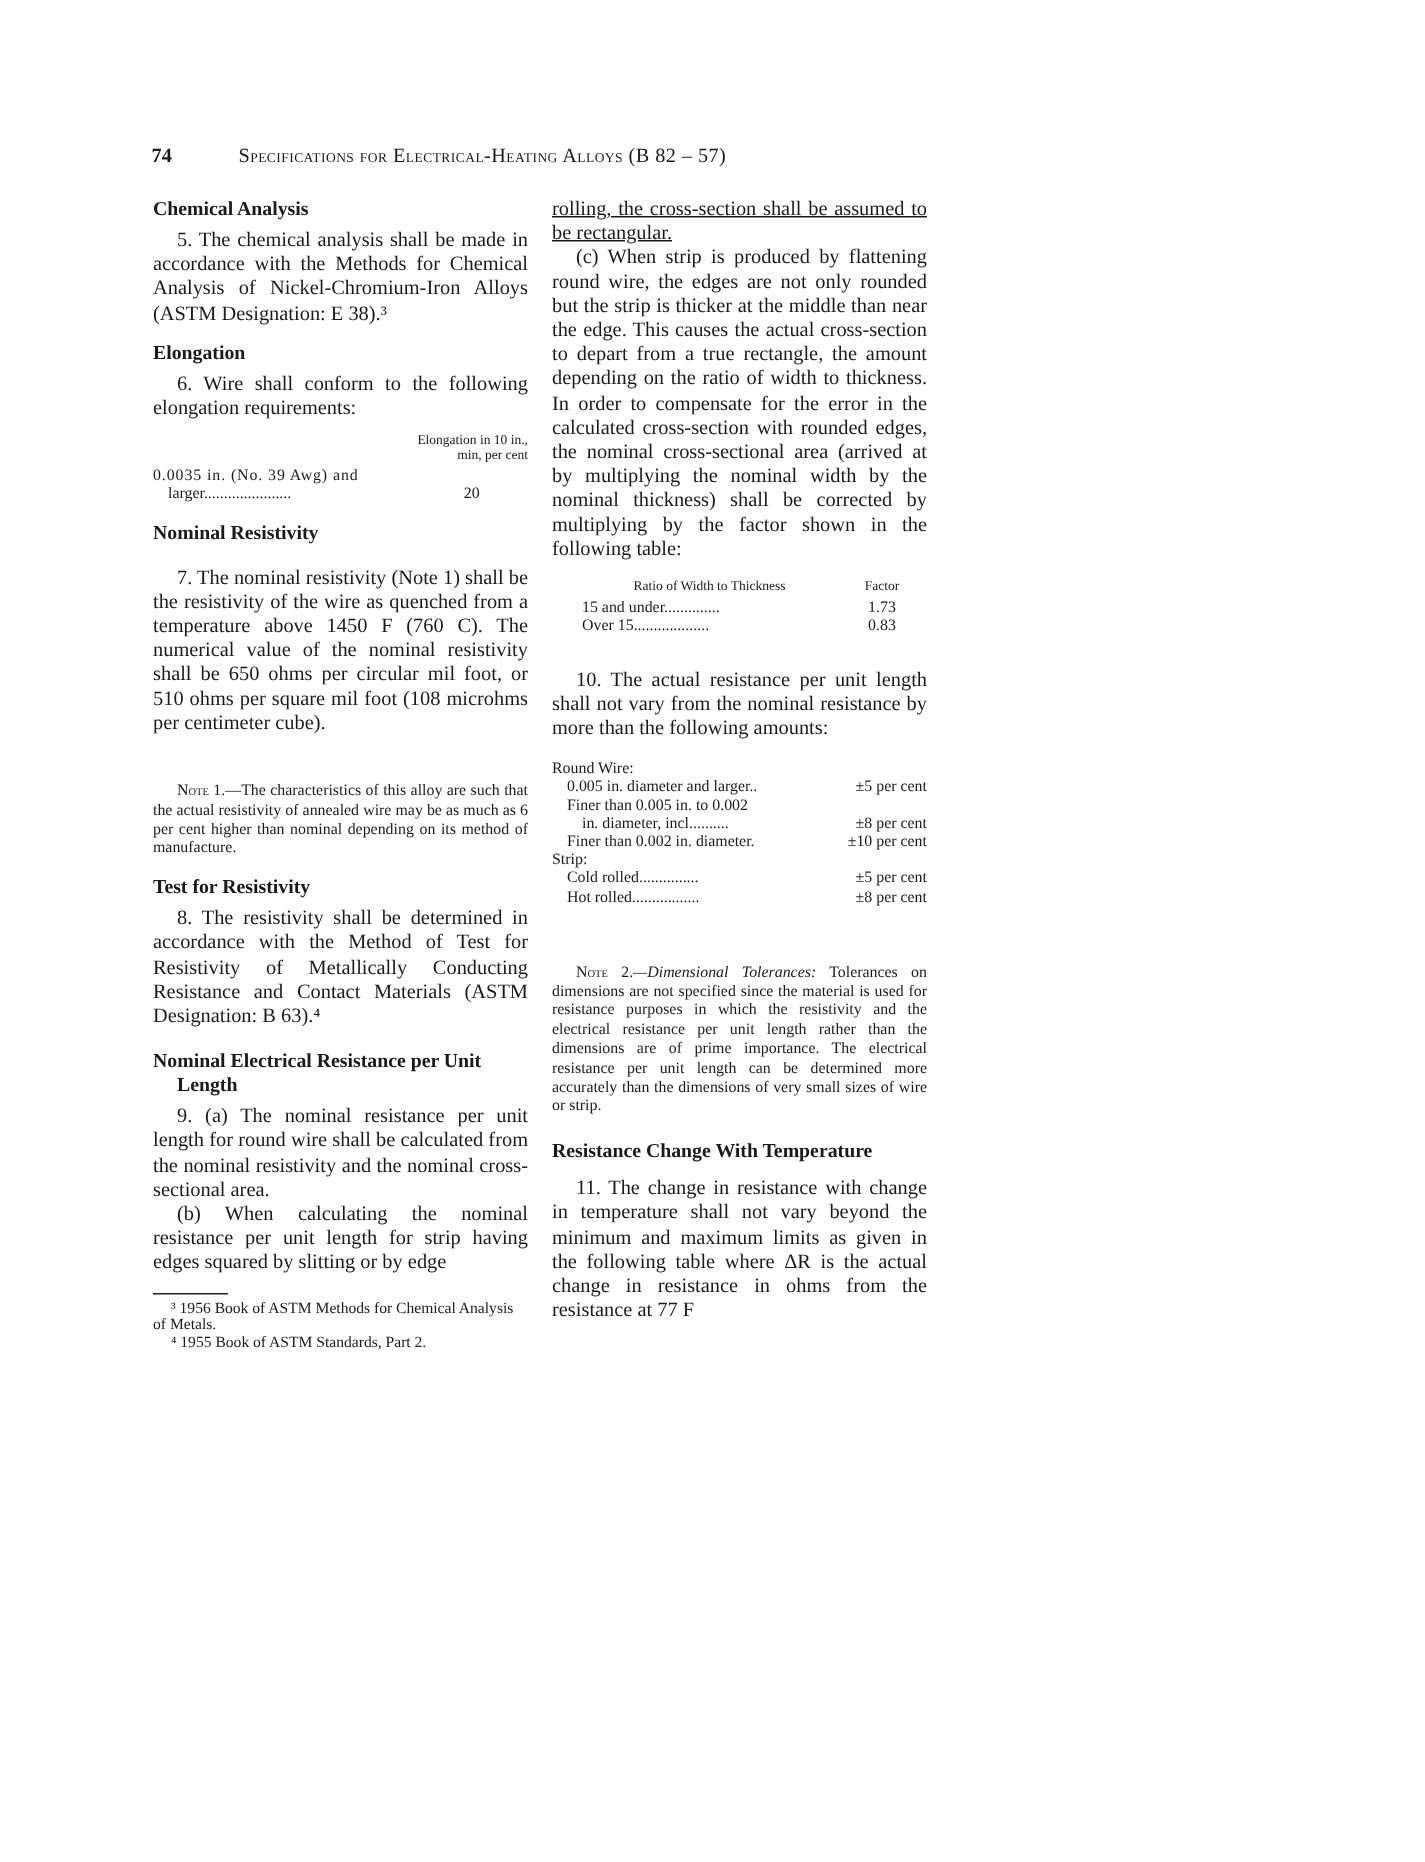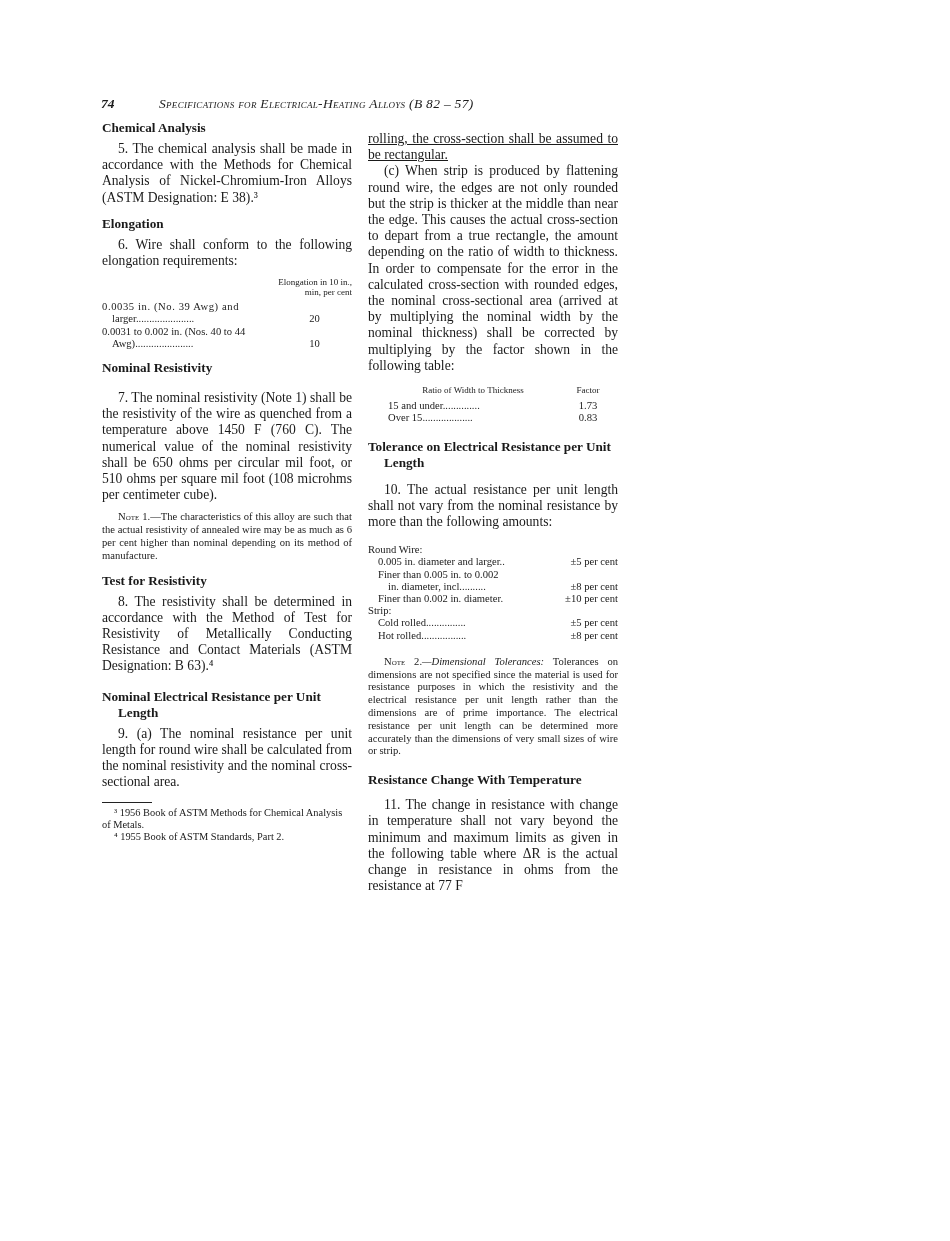--- a/index.html
+++ b/index.html
@@ -1,32 +1,32 @@
 <!DOCTYPE html>
 <html><head>
   <meta charset="utf-8">
   <style>
     html, body { margin:0; padding:0; background:#ffffff; }
     body { width:950px; height:1241px; position:relative; overflow:hidden; color:#1a1a1a;
            font-family:"Liberation Serif","DejaVu Serif",serif; }
-    .abs { position:absolute;font-style:italic; }
+    .abs { position:absolute; }
     .runhead { top:96px; left:101px; width:460px; font-size:13.5px; white-space:nowrap; }
     .runhead .pg { display:inline-block; width:58px; font-weight:bold; }
     .runhead .title { font-variant:small-caps; letter-spacing:0.3px; }
     .col { position:absolute; width:250px; font-size:13.6px; line-height:16.2px; text-align:justify; }
-    .col-left { left:102px; top:120px; }
+    .col-left { left:102px; top:131px; }
     .col-right { left:368px; top:131px; }
     h3 { font-family:"Liberation Serif","DejaVu Serif",serif; font-weight:bold; font-size:13.2px;
          margin:0 0 5px 0; line-height:16px; }
     h3.hang { padding-left:16px; text-indent:-16px; text-align:left; }
     p { margin:0; text-indent:16px; }
     p.noind { text-indent:0;text-decoration:underline; }
     .gap-s { height:8px; }
     .gap-m { height:10px; }
-    .note { font-size:10.6px; line-height:12.8px; text-indent:16px; text-align:justify; }
+    .note { font-size:10.6px; line-height:12.8px; text-indent:16px; text-align:justify;margin-top:24px; }
     .note .sc { font-variant:small-caps; }
     .tbl { font-size:10.6px; line-height:12.2px; width:100%; border-collapse:collapse; }
     .tbl td { padding:0; vertical-align:bottom; }
     .tbl .hdr { font-size:9px; line-height:10px; text-align:right; }
     .tbl .val { text-align:right; width:60px; }
     .tbl .valc { text-align:center; width:70px; }
     .fnrule { width:50px; border-top:1px solid #222; margin:12px 0 4px 0; }
     .fn { font-size:10.4px; line-height:11.6px; text-indent:12px; text-align:left; }
     .ratio .hdr2 { font-size:9px; text-align:center; }
     .tol td.lbl { padding-left:10px; }
@@ -60,46 +60,40 @@
             <td style="height:4px"></td>
             <td></td>
           </tr>
       <tr>
         <td>
           <div style="letter-spacing:0.6px">0.0035 in. (No. 39 Awg) and</div>
           <div style="padding-left:10px;overflow:hidden;white-space:nowrap">larger......................</div>
         </td>
         <td class="valc">20</td>
       </tr>
-      <tr>
-        <td>
-          <div>0.0031 to 0.002 in. (Nos. 40 to 44</div>
-          <div style="padding-left:10px;overflow:hidden;white-space:nowrap">Awg)......................</div>
-        </td>
-        <td class="valc">10</td>
-      </tr>
     </tbody>
       </table>
   </section>
   <div class="gap-m"></div>
   <section>
     <h3>Nominal Resistivity</h3>
     <p style="margin-top:14px">7. The nominal resistivity (Note 1) shall be the resistivity of the wire as quenched from a temperature above 1450 F (760 C). The numerical value of the nominal resistivity shall be 650 ohms per circular mil foot, or 510 ohms per square mil foot (108 microhms per centimeter cube).</p>
     <div class="gap-s"></div>
     <div class="note"><span class="sc">Note 1.</span><span>—The characteristics of this alloy are such that the actual resistivity of annealed wire may be as much as 6 per cent higher than nominal depending on its method of manufacture.</span></div>
   </section>
   <div class="gap-m"></div>
   <section>
     <h3>Test for Resistivity</h3>
     <p style="margin-top:4px">8. The resistivity shall be determined in accordance with the Method of Test for Resistivity of Metallically Conducting Resistance and Contact Materials (ASTM Designation: B 63).⁴</p>
   </section>
   <div class="gap-m" style="height:14px"></div>
   <section>
     <h3 class="hang">Nominal Electrical Resistance per Unit Length</h3>
     <p>9. (a) The nominal resistance per unit length for round wire shall be calculated from the nominal resistivity and the nominal cross-sectional area.</p>
+    <p>(b) When calculating the nominal resistance per unit length for strip having edges squared by slitting or by edge</p>
   </section>
   <div class="fnrule"></div>
   <div class="fn">³ 1956 Book of ASTM Methods for Chemical Analysis of Metals.</div>
   <div class="fn">⁴ 1955 Book of ASTM Standards, Part 2.</div>
 </div>
 
 <div class="col col-right">
   <p class="noind">rolling, the cross-section shall be assumed to be rectangular.</p>
   <p>(c) When strip is produced by flattening round wire, the edges are not only rounded but the strip is thicker at the middle than near the edge. This causes the actual cross-section to depart from a true rectangle, the amount depending on the ratio of width to thickness. In order to compensate for the error in the calculated cross-section with rounded edges, the nominal cross-sectional area (arrived at by multiplying the nominal width by the nominal thickness) shall be corrected by multiplying by the factor shown in the following table:</p>
   <div class="gap-m"></div>
@@ -118,21 +112,20 @@
       <td style="text-align:center">1.73</td>
     </tr>
     <tr>
       <td>Over 15...................</td>
       <td style="text-align:center">0.83</td>
     </tr>
   </tbody>
     </table>
   <div class="gap-m" style="height:14px"></div>
   <section>
-    <h3 class="hang">Tolerance on Electrical Resistance per Unit Length</h3>
     <div style="height:6px"></div>
     <p>10. The actual resistance per unit length shall not vary from the nominal resistance by more than the following amounts:</p>
     <div class="gap-m" style="height:14px"></div>
     <table class="tbl tol">
       <tbody>
           <tr>
             <td class="cat" colspan="2">Round Wire:</td>
           </tr>
       <tr>
         <td class="lbl">0.005 in. diameter and larger..</td>

